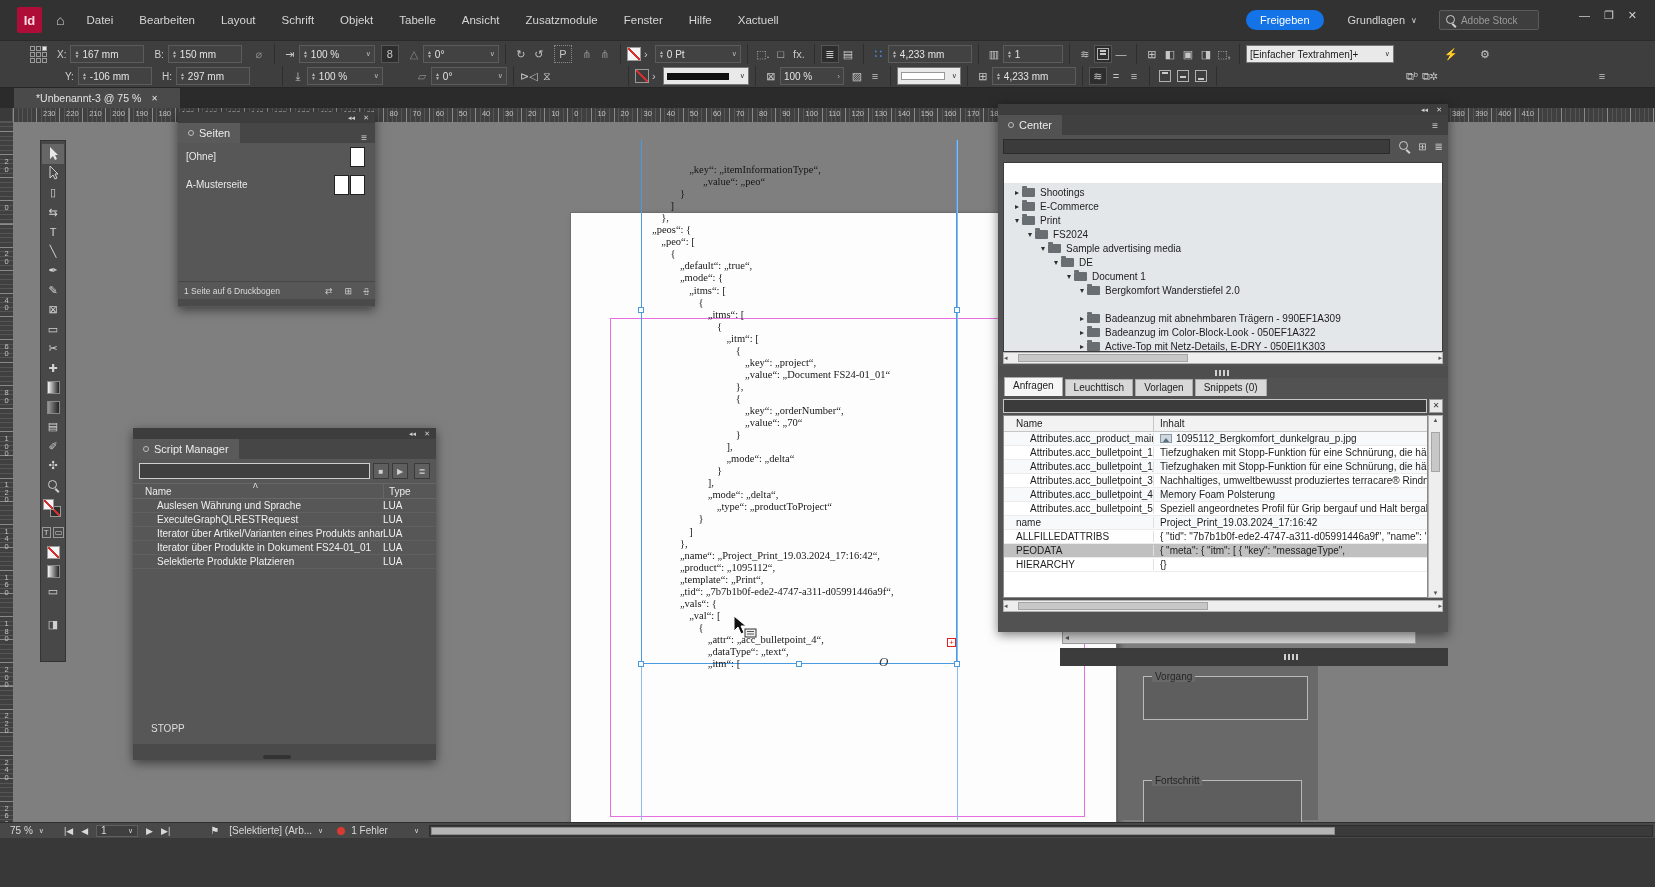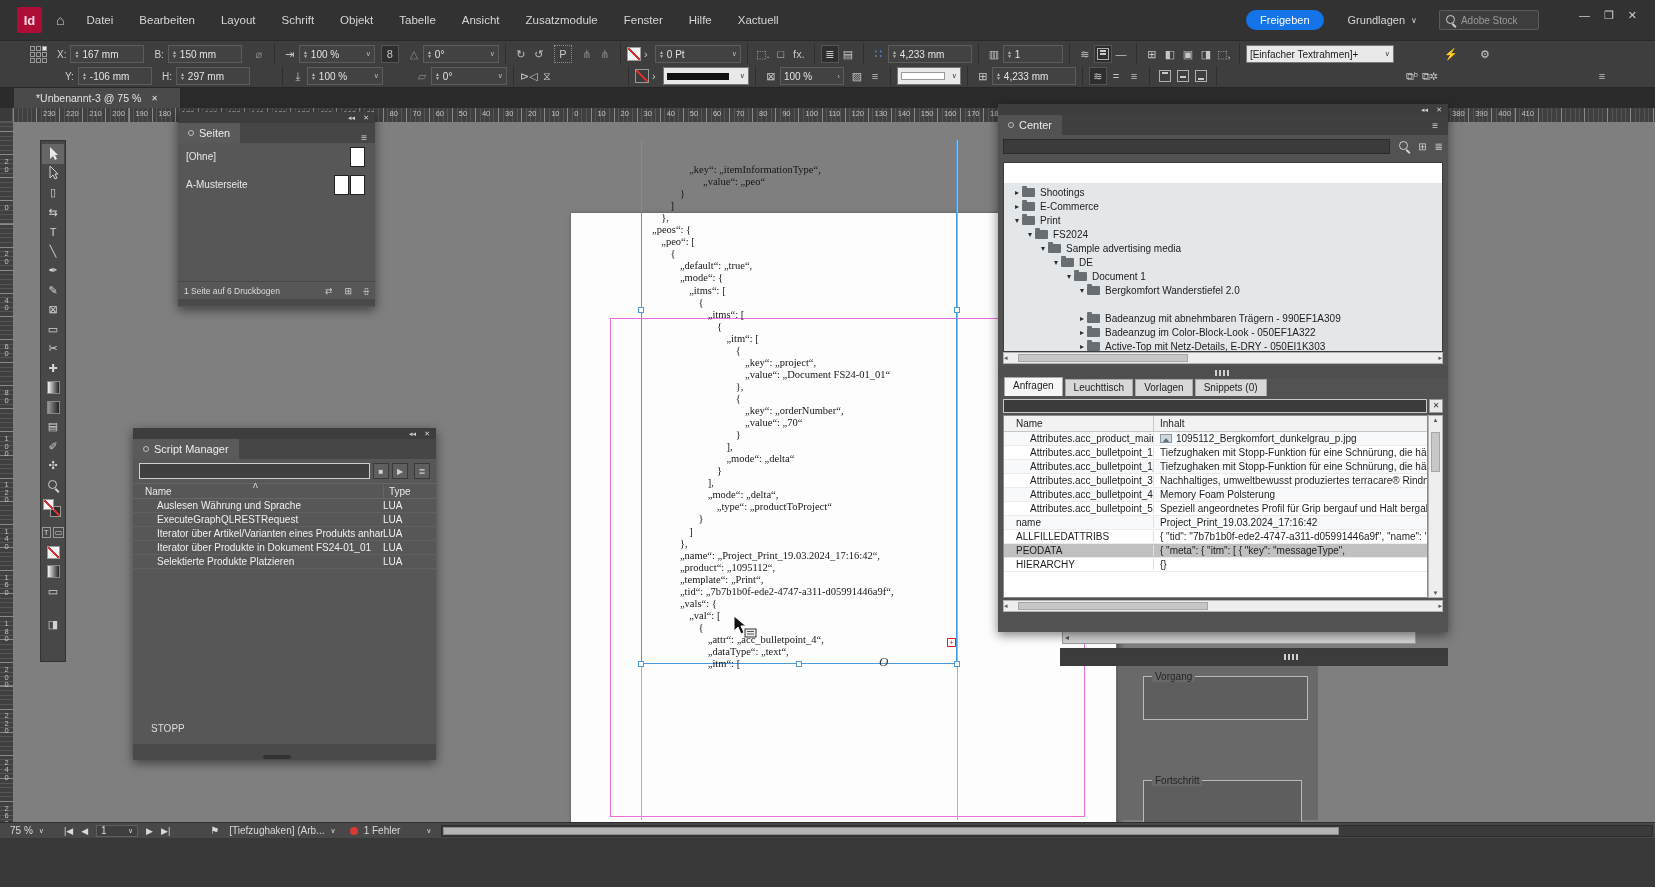--- a/index.html
+++ b/index.html
@@ -855,21 +855,21 @@
   <span style="margin-left:6px; font-size:7px;">∨</span>
   <span style="margin-left:20px; font-size:9px;">|◀</span>
   <span style="margin-left:8px; font-size:9px;">◀</span>
   <span class="sb-fld" style="margin-left:8px; width:42px;">
     <span>1</span>
       <span style="font-size:7px; margin-left:auto;">∨</span>
   </span>
   <span style="margin-left:8px; font-size:9px;">▶</span>
   <span style="margin-left:8px; font-size:9px;">▶|</span>
   <span style="margin-left:40px;">⚑</span>
-  <span style="margin-left:10px; max-width:100px; overflow:hidden; white-space:nowrap;">[Tiefzughaken] (Arb...</span>
+  <span style="margin-left:10px; max-width:100px; overflow:hidden; white-space:nowrap;">[Selektierte] (Arb...</span>
   <span style="margin-left:6px; font-size:7px;">∨</span>
   <span style="margin-left:14px; width:8px; height:8px; border-radius:50%; background:#d83a34; display:inline-block;"></span>
   <span style="margin-left:6px;">1 Fehler</span>
   <span style="margin-left:26px; font-size:7px;">∨</span>
   <div style="position:relative; flex:1; height:12px; margin:0 2px 0 10px; background:#3a3a3a; border:1px solid #2c2c2c;">
     <div style="position:absolute; left:1px; top:1px; width:74%; height:8px; background:#b5b5b5; border:1px solid #8a8a8a;"></div>
   </div>
 </div>
 <div class="belowbar"></div>
 

